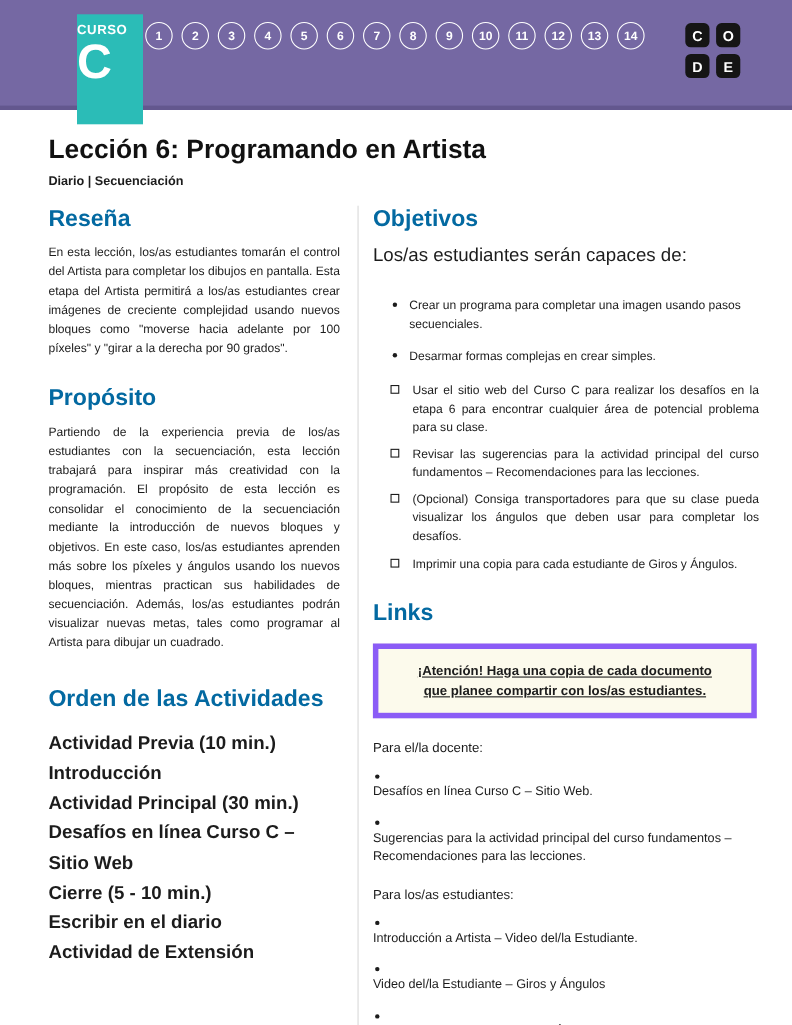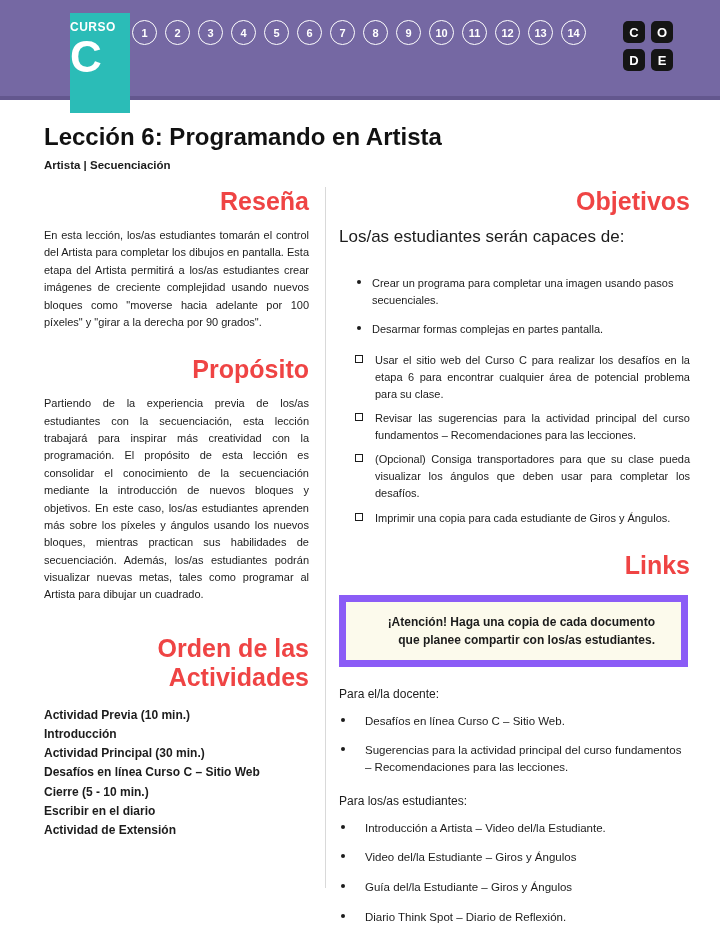--- a/index.html
+++ b/index.html
@@ -84,34 +84,34 @@
   .columns {
     display: flex;
     margin-top: 16px;
     padding: 0 30px 0 44px;
     align-items: stretch;
   }
   .col-left { width: 281px; padding-right: 16px; }
   .col-divider { width: 1px; background: #D9D9D9; margin-bottom: 50px; }
   .col-right { flex: 1; padding-left: 13px; }
 
-  h2.section-heading { font-size: 25px; font-weight: bold; color: #ef4444; margin-bottom: 11px; text-align: right; }
+  h2.section-heading { font-size: 21px; font-weight: bold; color: #0369a1; margin-bottom: 11px; }
   .mt-sm { margin-top: 24px; }
   .mt-md { margin-top: 26px; }
   .mt-lg { margin-top: 30px; }
 
   p.body-text {
     font-size: 11px;
     line-height: 1.58;
     text-align: justify;
   }
 
   .orden-list { margin-top: 14px; }
   .orden-item {
-    font-size: 12px;
+    font-size: 17px;
     font-weight: bold;
     line-height: 1.6;
   }
 
   .intro-line { font-size: 17px; margin: 10px 0 12px; }
 
   ul.dot-list { list-style: none; margin-top: 28px; }
   .dot-item {
     display: flex;
     gap: 11px;
@@ -141,35 +141,37 @@
     flex-shrink: 0;
     width: 8px; height: 8px;
     border: 1.5px solid #1c1c1c;
     margin-top: 3px;
     margin-left: 16px;
   }
 
   .attention-box {
     margin: 15px 2px 20px 0;
     background: #FCFAEC;
-    border: 7px solid #8b5cf6;
+    border: 5px solid #8b5cf6;
     padding: 11px 26px;
-    text-align: right;
+    text-align: center;
     font-size: 12px;
     font-weight: bold;
     line-height: 1.5;
+    text-decoration: underline;
   }
   .audience-label { font-size: 12px; margin: 18px 0 12px; }
   ul.link-list { list-style: none; }
   .link-item {
     display: flex;
-    gap: 20px;
+    gap: 4px;
     font-size: 11.5px;
     line-height: 1.45;
     margin-bottom: 13px;
+    flex-direction: column;
   }
   .link-item .dot {
     flex-shrink: 0;
     width: 4px; height: 4px;
     border-radius: 50%;
     background: #1c1c1c;
     margin-top: 5px;
     margin-left: 2px;
   }
 </style>
@@ -202,21 +204,21 @@
   <div class="code-logo">
     <span class="logo-square">C</span>
     <span class="logo-square">O</span>
     <span class="logo-square">D</span>
     <span class="logo-square">E</span>
   </div>
 </div>
 
 <div class="title-block">
   <h1 class="page-title">Lección 6: Programando en Artista</h1>
-  <div class="page-subtitle">Artista | Secuenciación</div>
+  <div class="page-subtitle">Diario | Secuenciación</div>
 </div>
 
 <div class="columns">
 
   <div class="col-left">
     <h2 class="section-heading">Reseña</h2>
     <p class="body-text">En esta lección, los/as estudiantes tomarán el control del Artista para completar los dibujos en pantalla. Esta etapa del Artista permitirá a los/as estudiantes crear imágenes de creciente complejidad usando nuevos bloques como "moverse hacia adelante por 100 píxeles" y "girar a la derecha por 90 grados".</p>
 
     <h2 class="section-heading mt-sm">Propósito</h2>
     <p class="body-text">Partiendo de la experiencia previa de los/as estudiantes con la secuenciación, esta lección trabajará para inspirar más creatividad con la programación. El propósito de esta lección es consolidar el conocimiento de la secuenciación mediante la introducción de nuevos bloques y objetivos. En este caso, los/as estudiantes aprenden más sobre los píxeles y ángulos usando los nuevos bloques, mientras practican sus habilidades de secuenciación. Además, los/as estudiantes podrán visualizar nuevas metas, tales como programar al Artista para dibujar un cuadrado.</p>
@@ -238,21 +240,21 @@
   <div class="col-right">
     <h2 class="section-heading">Objetivos</h2>
     <p class="intro-line">Los/as estudiantes serán capaces de:</p>
     <ul class="dot-list">
       <li class="dot-item">
         <span class="dot"></span>
         <span>Crear un programa para completar una imagen usando pasos secuenciales.</span>
       </li>
       <li class="dot-item">
         <span class="dot"></span>
-        <span>Desarmar formas complejas en partes pantalla.</span>
+        <span>Desarmar formas complejas en crear simples.</span>
       </li>
     </ul>
 
     <ul class="check-list">
       <li class="check-item">
         <span class="checkbox"></span>
         <span>Usar el sitio web del Curso C para realizar los desafíos en la etapa 6 para encontrar cualquier área de potencial problema para su clase.</span>
       </li>
       <li class="check-item">
         <span class="checkbox"></span>

